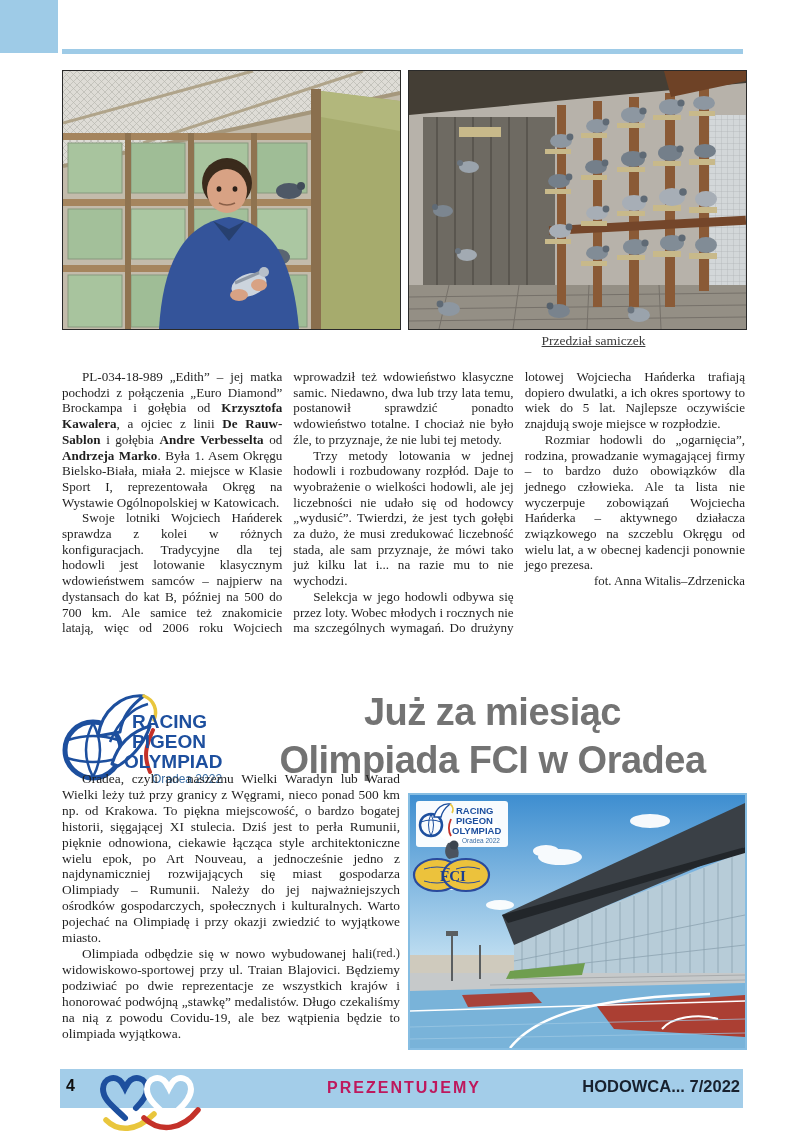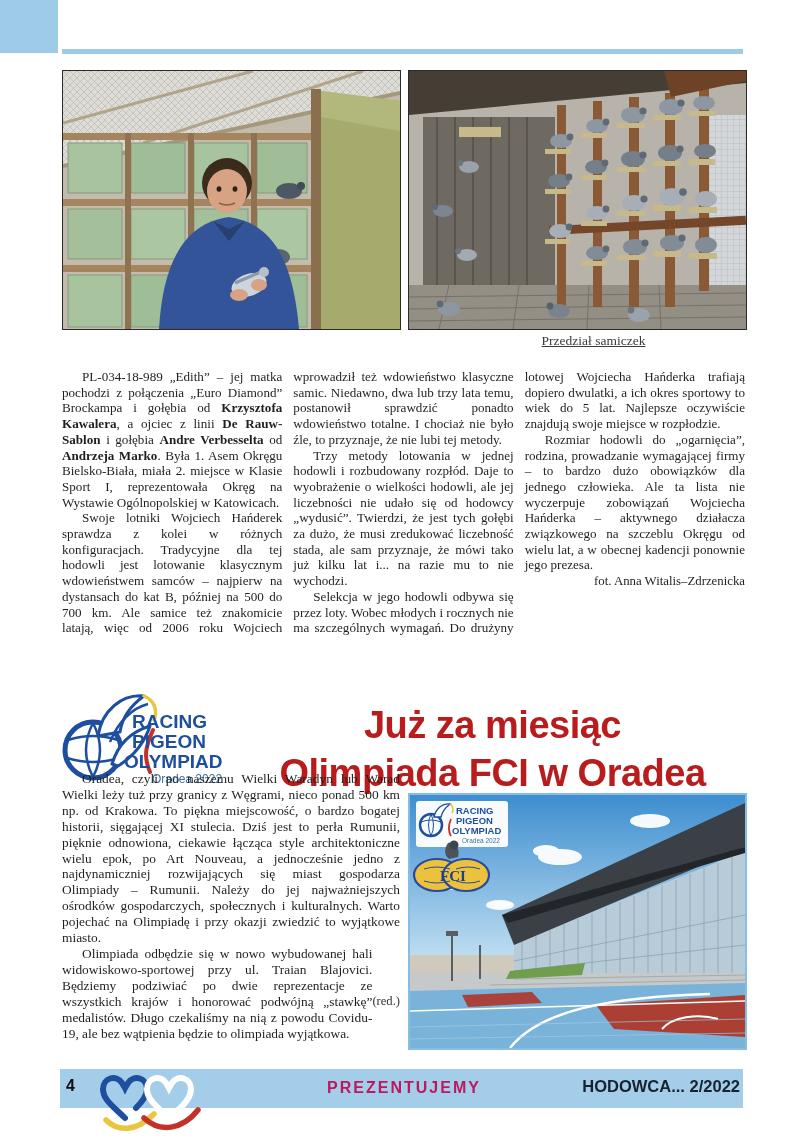--- a/index.html
+++ b/index.html
@@ -26,28 +26,28 @@
     column-count:3;column-gap:11px;
     font-size:13.1px;line-height:15.7px;text-align:justify;
     hyphens:auto;-webkit-hyphens:auto;color:#1f1f1f;}
   .article-cols p{margin:0;text-indent:20px;}
   .article-cols .b{font-weight:bold;}
   .article-cols .credit{text-align:right;text-indent:0;font-size:12.8px;margin-top:1px;}
 
   
   .rpo-logo{position:absolute;left:60px;top:686px;width:178px;height:102px;}
   .headline{position:absolute;left:240px;top:688px;width:505px;text-align:center;
-    font-family:"Liberation Sans",sans-serif;font-weight:bold;color:#b91c1c;
-    font-size:38px;line-height:48px;letter-spacing:-0.5px;margin-top:13px;}
+    font-family:"Liberation Sans",sans-serif;font-weight:bold;color:#737373;
+    font-size:38px;line-height:48px;letter-spacing:-0.5px;}
 
   
   .oradea-text{position:absolute;left:62px;top:771px;width:338px;
     font-size:13.4px;line-height:15.9px;text-align:justify;hyphens:auto;color:#1f1f1f;}
   .oradea-text p{margin:0;text-indent:20px;}
-  .oradea-text .red-credit{float:right;text-indent:0;font-size:12.6px;color:#333;margin-top:48px;}
+  .oradea-text .red-credit{float:right;text-indent:0;font-size:12.6px;color:#333;}
 
   
   .footer-bar{position:absolute;left:60px;top:1069px;width:683px;height:39px;background:#a3cde9;}
   .page-num{position:absolute;left:66px;top:1077px;font-family:"Liberation Sans",sans-serif;
     font-weight:bold;font-size:16px;color:#101010;}
   .section-label{position:absolute;left:0;right:0;top:1079px;text-align:center;
     font-family:"Liberation Sans",sans-serif;font-weight:bold;font-size:16px;
     letter-spacing:2px;color:#be185d;margin-left:8px;}
   .issue-label{position:absolute;right:60px;top:1077px;font-family:"Liberation Sans",sans-serif;
     font-weight:bold;font-size:16.5px;color:#18212e;}
@@ -386,21 +386,21 @@
         <ellipse cx="56" cy="80" rx="23" ry="16" fill="#ecc23c" stroke="#2a4a9c" stroke-width="2.2"></ellipse>
         <path d="M14,74 Q27,70 40,74 M14,86 Q27,90 40,86 M46,74 Q58,70 70,74 M46,86 Q58,90 70,86" stroke="#2a4a9c" stroke-width="1" fill="none"></path>
         <text x="30" y="86" font-family="Liberation Serif, serif" font-weight="bold" font-size="15" fill="#1d3f8f">FCI</text>
       </g>
     </svg>
   </figure>
 
   <div class="footer-bar"></div>
   <span class="page-num">4</span>
   <div class="section-label">PREZENTUJEMY</div>
-  <span class="issue-label">HODOWCA... 2/2022</span>
+  <span class="issue-label">HODOWCA... 7/2022</span>
   <svg class="hearts" width="118" height="66" viewBox="0 0 118 66">
     <path d="M14,50 C26,62 44,62 62,44" fill="none" stroke="#e9c63d" stroke-width="5.5" stroke-linecap="round"></path>
     <path d="M52,48 C68,63 90,60 106,40" fill="none" stroke="#c43129" stroke-width="5.5" stroke-linecap="round"></path>
     <path d="M33,48 C22,37 11,30 11,19 C11,8 24,4 30,13 C31,15 32,16 33,18 C34,16 35,15 36,13 C42,4 55,8 55,19 C55,26 50,32 44,38" fill="none" stroke="#1d4f9e" stroke-width="6" stroke-linecap="round"></path>
     <path d="M75,46 C64,36 55,29 55,19 C55,8 68,4 74,13 C75,15 76,16 77,18 C78,16 79,15 80,13 C86,4 99,8 99,19 C99,28 92,35 85,41" fill="none" stroke="#ffffff" stroke-width="6" stroke-linecap="round"></path>
   </svg>
 
 </div>
 
 </body></html>

